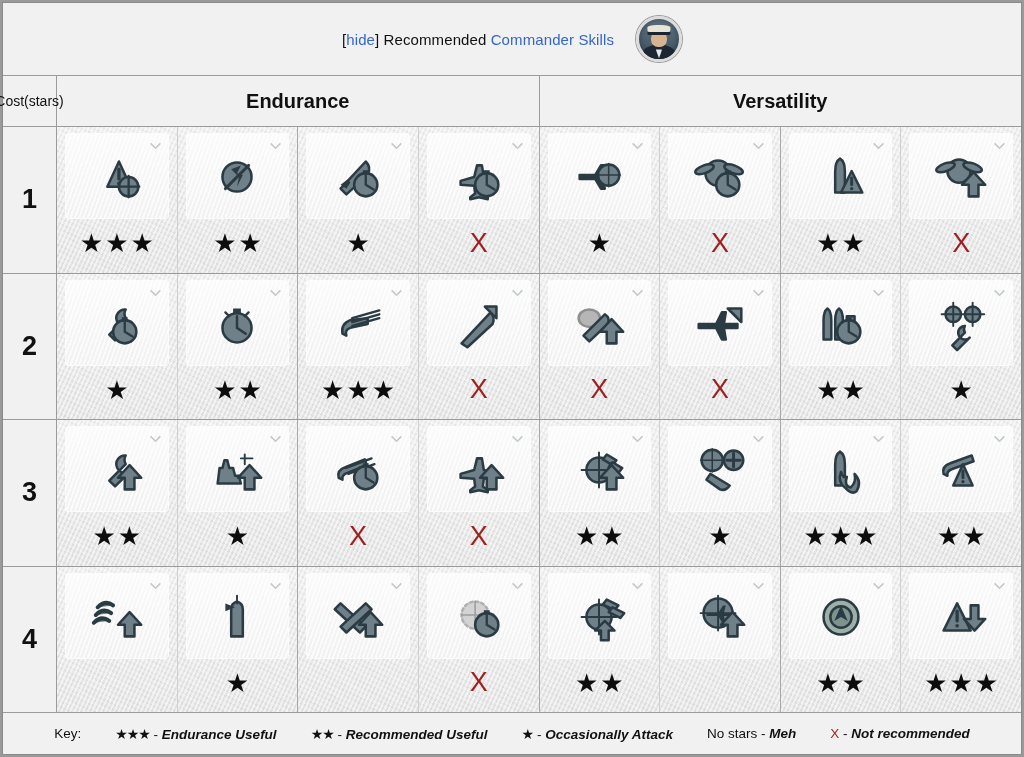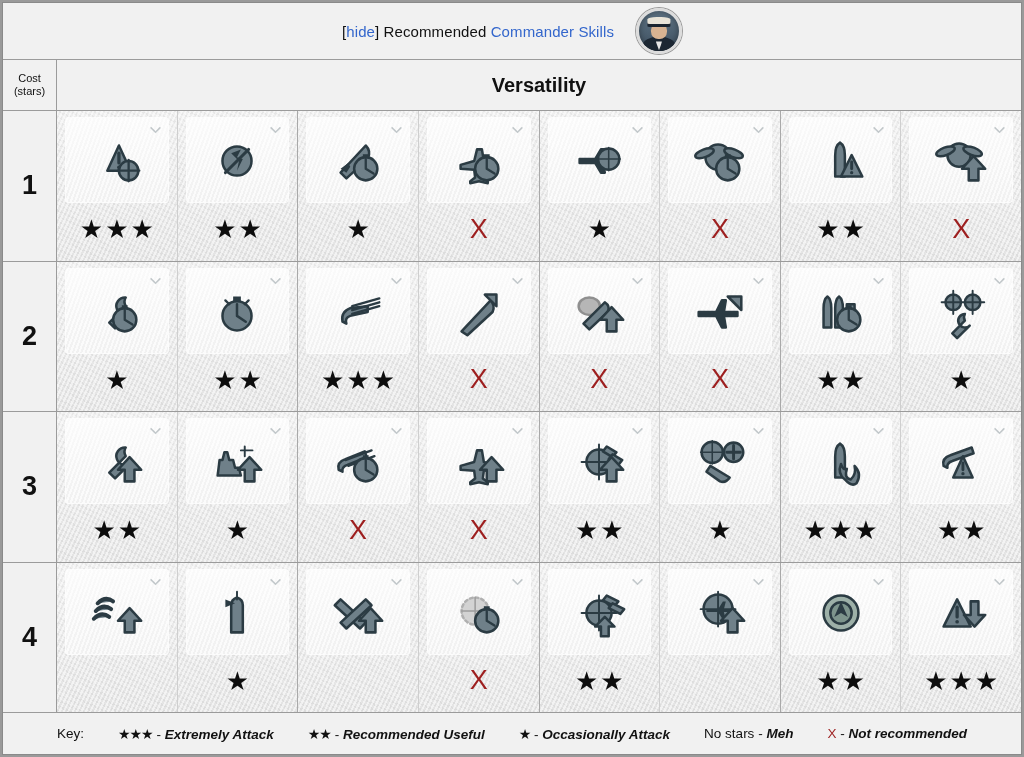--- a/index.html
+++ b/index.html
@@ -16,21 +16,21 @@
     position:absolute;
     left:2px; top:2px;
     width:1020px; height:753px;
     border:1px solid #8a8a8a;
     background:#f1f1f1;
     display:flex; flex-direction:column;
   }
 
   
   #title-bar {
-    height:57px;
+    height:73px;
     border-bottom:1px solid #9b9b9b;
     background:#f1f1f1;
     display:flex; align-items:center; justify-content:center;
     gap:22px;
     flex:0 0 auto;
   }
   #title-text {
     font-size:15px; color:#111; font-weight:400;
     letter-spacing:.1px; white-space:nowrap;
   }
@@ -70,22 +70,22 @@
 
   
   #col-header-row {
     display:flex; height:51px; flex:0 0 auto;
     border-bottom:1px solid #9b9b9b;
     background:#f1f1f1;
   }
   .cost-head {
     width:54px; flex:0 0 54px;
     border-right:1px solid #9b9b9b;
-    display:flex; flex-direction:column; align-items:center; justify-content:center;
-    font-size:11px; color:#111; line-height:1.15; font-weight:400;
+    display:flex; flex-direction:row; align-items:center; justify-content:center;
+    font-size:14px; color:#111; line-height:1.15; font-weight:400;
   }
   .cat-head {
     flex:1 1 0; min-width:0;
     border-right:1px solid #9b9b9b;
     display:flex; align-items:center; justify-content:center;
     font-size:20px; font-weight:bold; color:#111;
   }
   .cat-head:last-child { border-right:none; }
 
   
@@ -190,20 +190,21 @@
       <div class="cap"></div>
       <div class="collar"></div>
     </div>
   </div>
 
   <div id="col-header-row">
     <div class="cost-head">
       <span>Cost</span>
       <span>(stars)</span>
     </div>
+    <div class="cat-head">Endurance</div>
     <div class="cat-head">Versatility</div>
   </div>
 
   <div id="grid-body">
       <div class="cost-row">
         <div class="cost-cell">1</div>
         <div class="skills-strip">
           <div class="skill-cell">
             <div class="skill-card">
               <svg class="skill-glyph" viewBox="0 0 64 64" xmlns="http://www.w3.org/2000/svg">
@@ -861,20 +862,20 @@
               <span class="star">★</span>
               <span class="star">★</span>
             </div>
           </div>
         </div>
       </div>
     </div>
 
   <div id="key-row">
       <span id="key-label">Key:</span>
-      <span class="key-item"><span class="k-star">★★★</span> <span>-</span> <span class="k-desc">Extremely Attack</span></span>
+      <span class="key-item"><span class="k-star">★★★</span> <span>-</span> <span class="k-desc">Endurance Useful</span></span>
       <span class="key-item"><span class="k-star">★★</span> <span>-</span> <span class="k-desc">Recommended Useful</span></span>
       <span class="key-item"><span class="k-star">★</span> <span>-</span> <span class="k-desc">Occasionally Attack</span></span>
       <span class="key-item"><span class="k-plain">No stars</span> <span>-</span> <span class="k-desc">Meh</span></span>
       <span class="key-item"><span class="k-x">X</span> <span>-</span> <span class="k-desc">Not recommended</span></span>
     </div>
 
 </div>
 
 </body></html>

